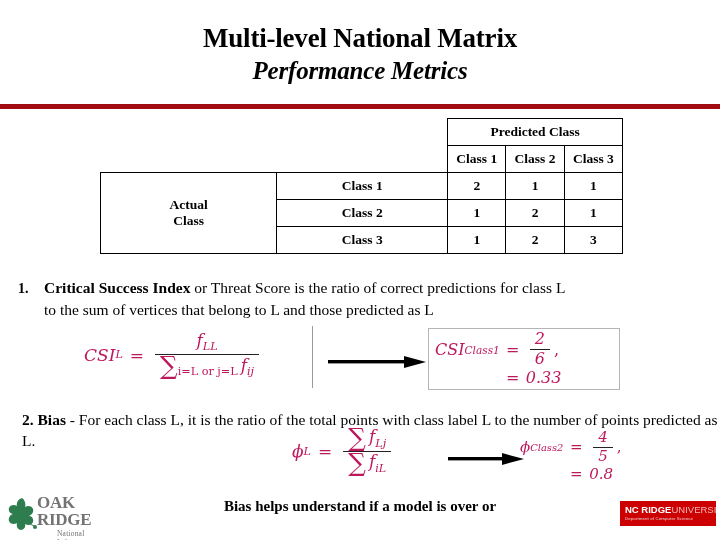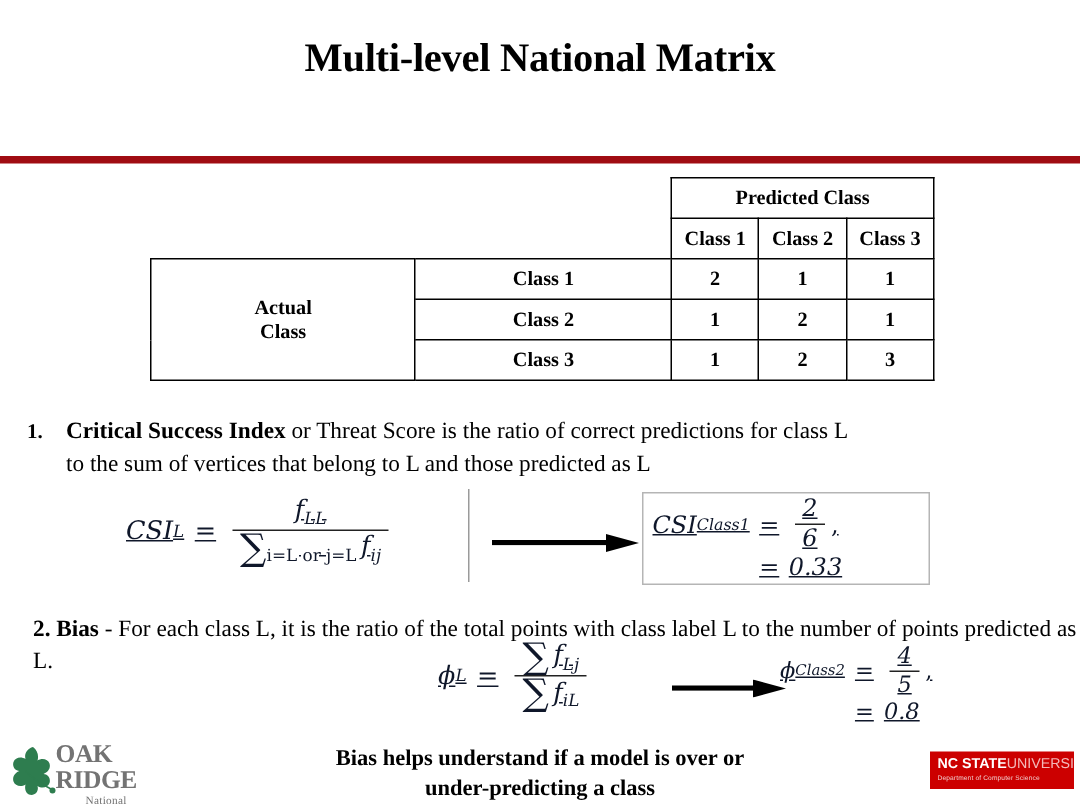--- a/index.html
+++ b/index.html
@@ -116,22 +116,21 @@
     left: 22px;
     width: 700px;
     font-size: 15.5px;
     line-height: 21px;
   }
 
   
   .math {
     font-family: "DejaVu Serif", "Liberation Serif", serif;
     font-style: italic;
-    color: #0f172a;
-    text-decoration: underline;
+    color: #be185d;
   }
   .mrow {
     display: inline-flex;
     align-items: center;
   }
   .frac {
     display: inline-flex;
     flex-direction: column;
     align-items: center;
     vertical-align: middle;
@@ -326,20 +325,21 @@
     letter-spacing: 0.1px;
   }
 </style>
 </head>
 <body>
 
 <div id="slide">
 
   <div id="title-block">
     <div id="title-line1">Multi-level National Matrix</div>
+    <div id="title-line2">Performance Metrics</div>
   </div>
   <div id="title-rule"></div>
 
   <div id="matrix-wrap">
     <table class="cm">
       <tbody>
         <tr>
           <td class="blank colw1"></td>
           <td class="blank colw2"></td>
           <td class="pred-head colw3" colspan="3">Predicted Class</td>
@@ -466,39 +466,38 @@
         </span>
         <span class="upr">,</span>
       </span>
       <span class="res-eq" style="grid-row:2; grid-column:2;">=</span>
       <span style="grid-row:2; grid-column:3;">0.8</span>
     </div>
   </div>
 
   <div id="bottom-caption">
     <div>Bias helps understand if a model is over or</div>
-    <div>under-predicting a class</div>
   </div>
 
   <div id="ornl-logo">
     <svg id="ornl-leaf" viewBox="0 0 36 38">
       <path d="M18 2 C14 3 12 7 13 10 C10 8 6 9 5 12 C4 15 6 18 9 18 C6 19 4 22 5 25
                C6 28 10 29 13 27 C12 31 14 34 17 34 C20 34 22 31 21 28
                C24 30 28 29 29 26 C30 23 28 20 25 20 C28 19 30 16 29 13
                C28 10 24 9 21 11 C22 8 21 4 18 2 Z" fill="#2e7d4f"></path>
       <path d="M13 18 C17 22 22 26 30 30" stroke="#2e7d4f" stroke-width="1" fill="none"></path>
       <circle cx="31" cy="31" r="2" fill="#2e7d4f"></circle>
     </svg>
     <div id="ornl-text">
       <div id="ornl-oak">OAK</div>
       <div id="ornl-ridge">RIDGE</div>
       <div id="ornl-natlab">National Laboratory</div>
     </div>
   </div>
 
   <div id="ncstate-logo">
     <div id="ncs-line1">
-      <span>NC STATE</span><span id="ncs-univ">UNIVERSITY</span>
+      <span>NC RIDGE</span><span id="ncs-univ">UNIVERSITY</span>
     </div>
     <div id="ncs-line2">Department of Computer Science</div>
   </div>
 
 </div>
 
 </body></html>

